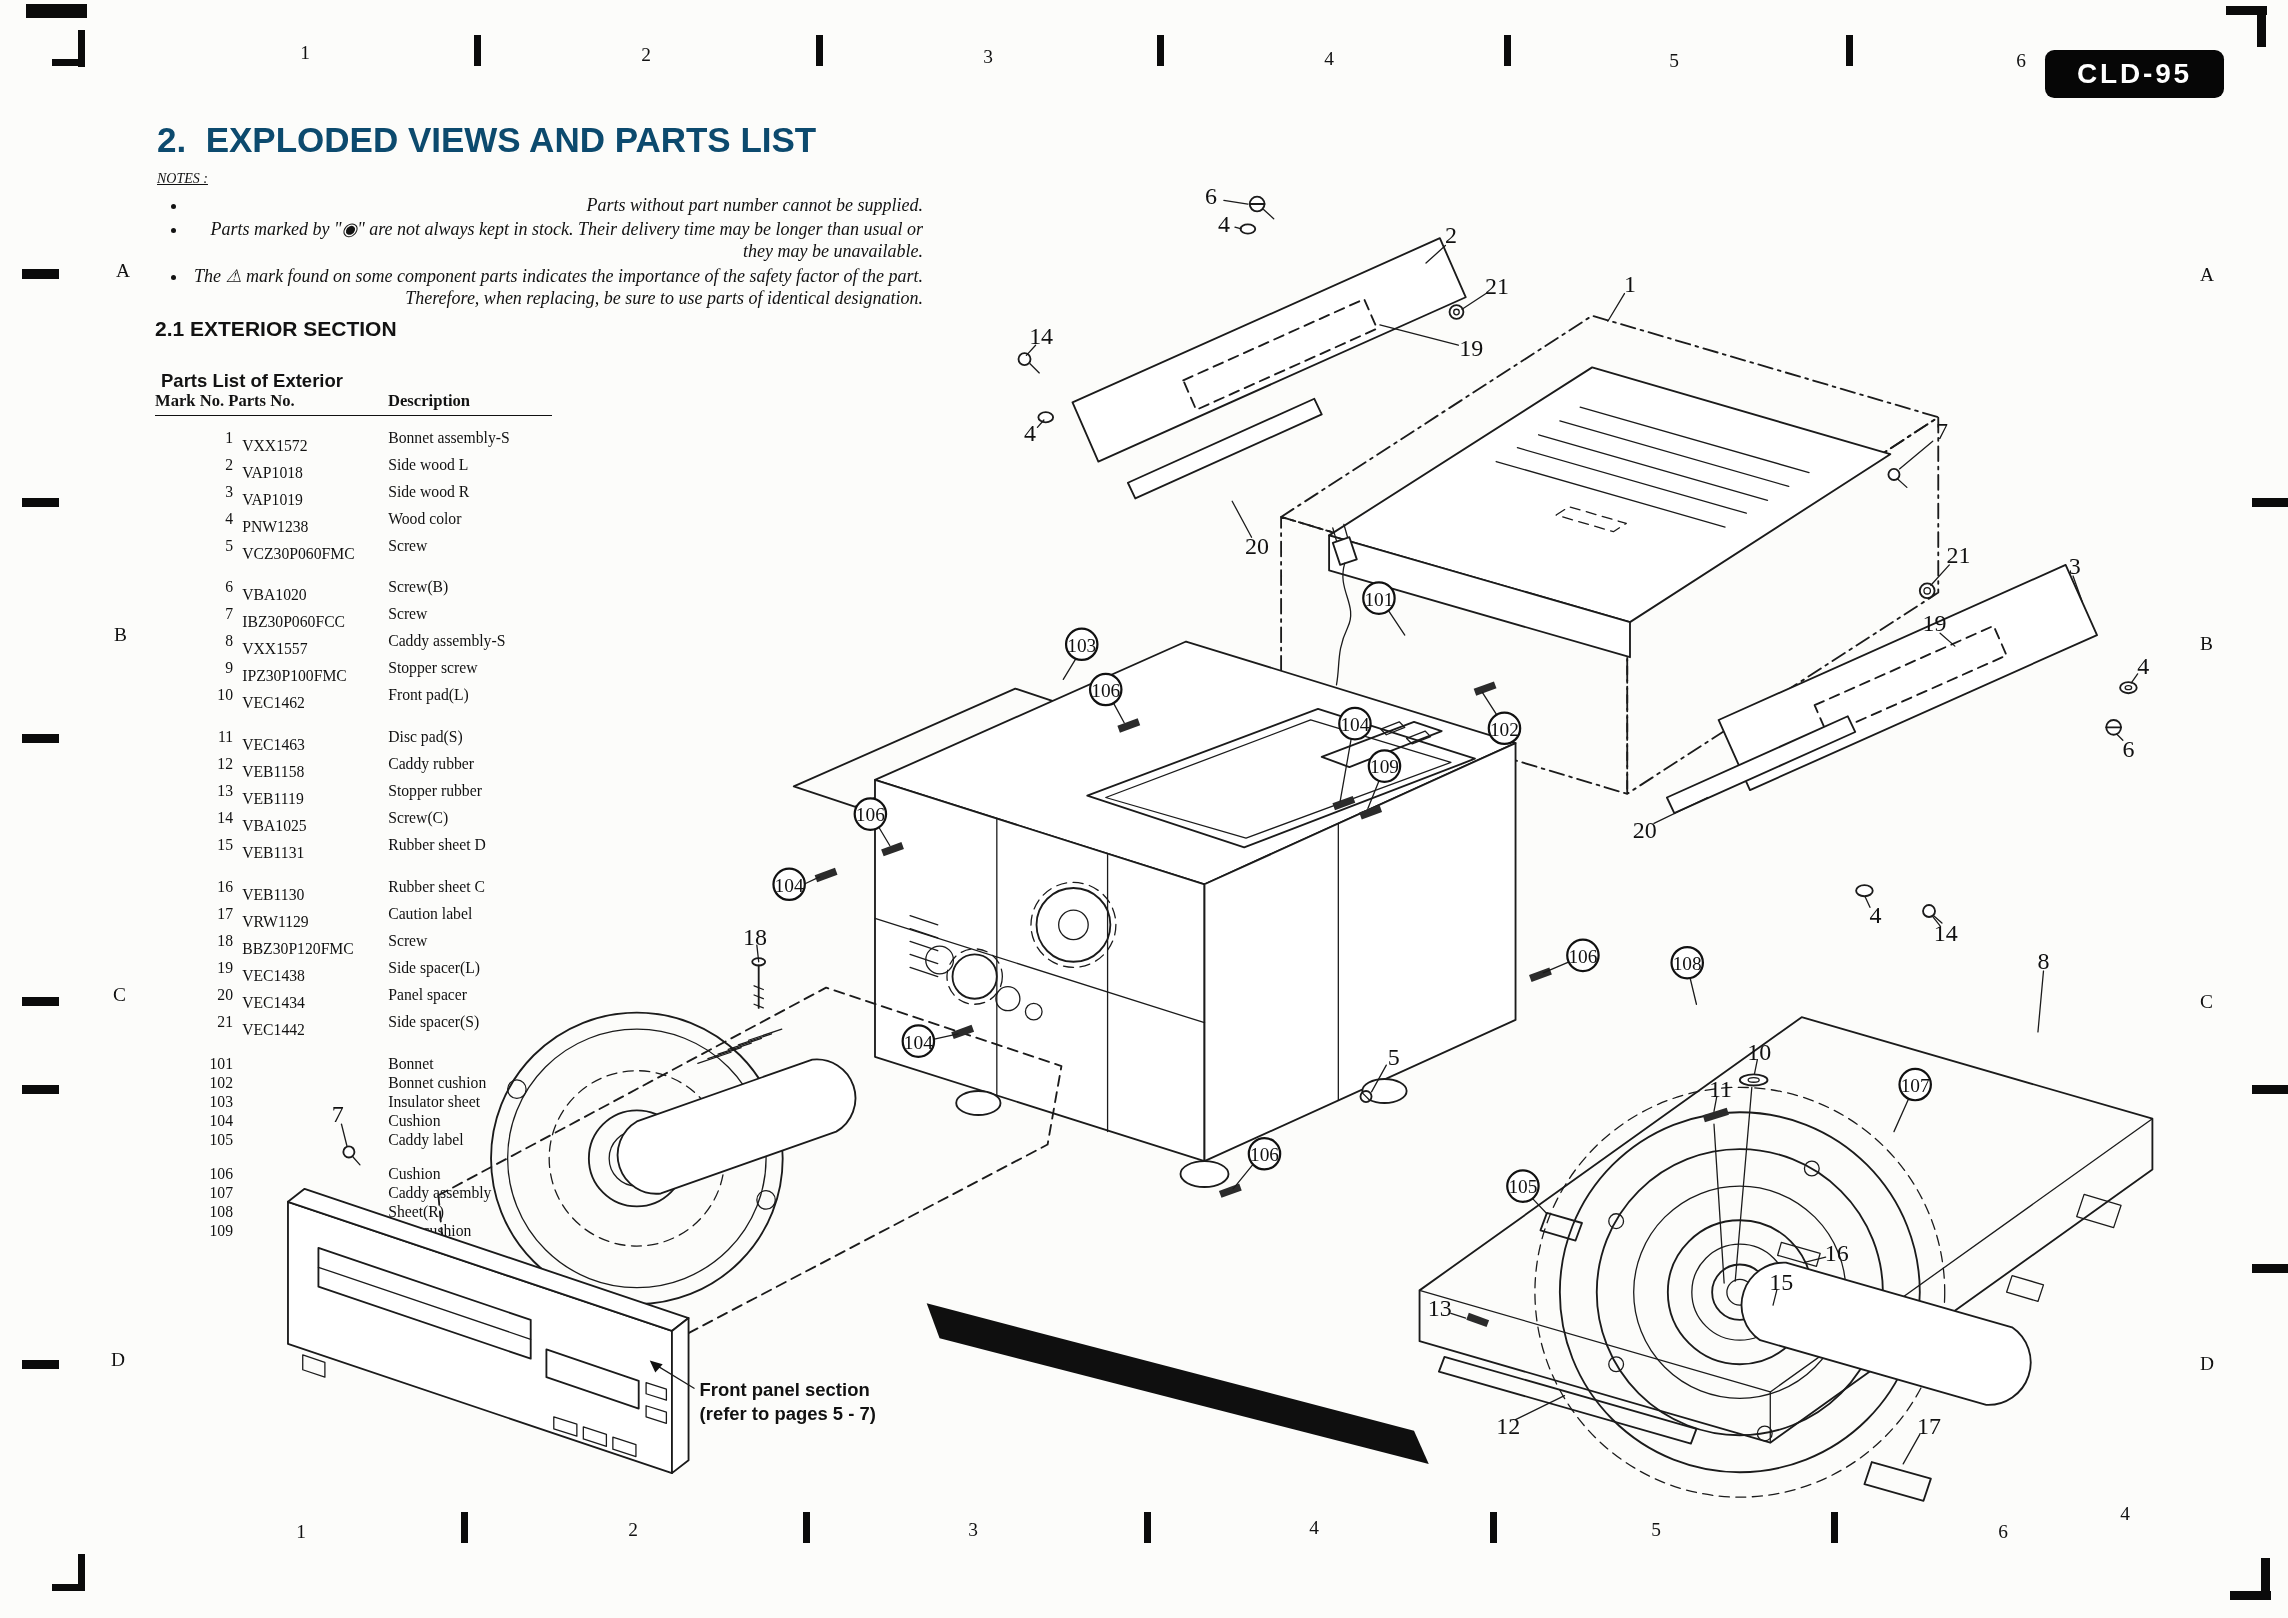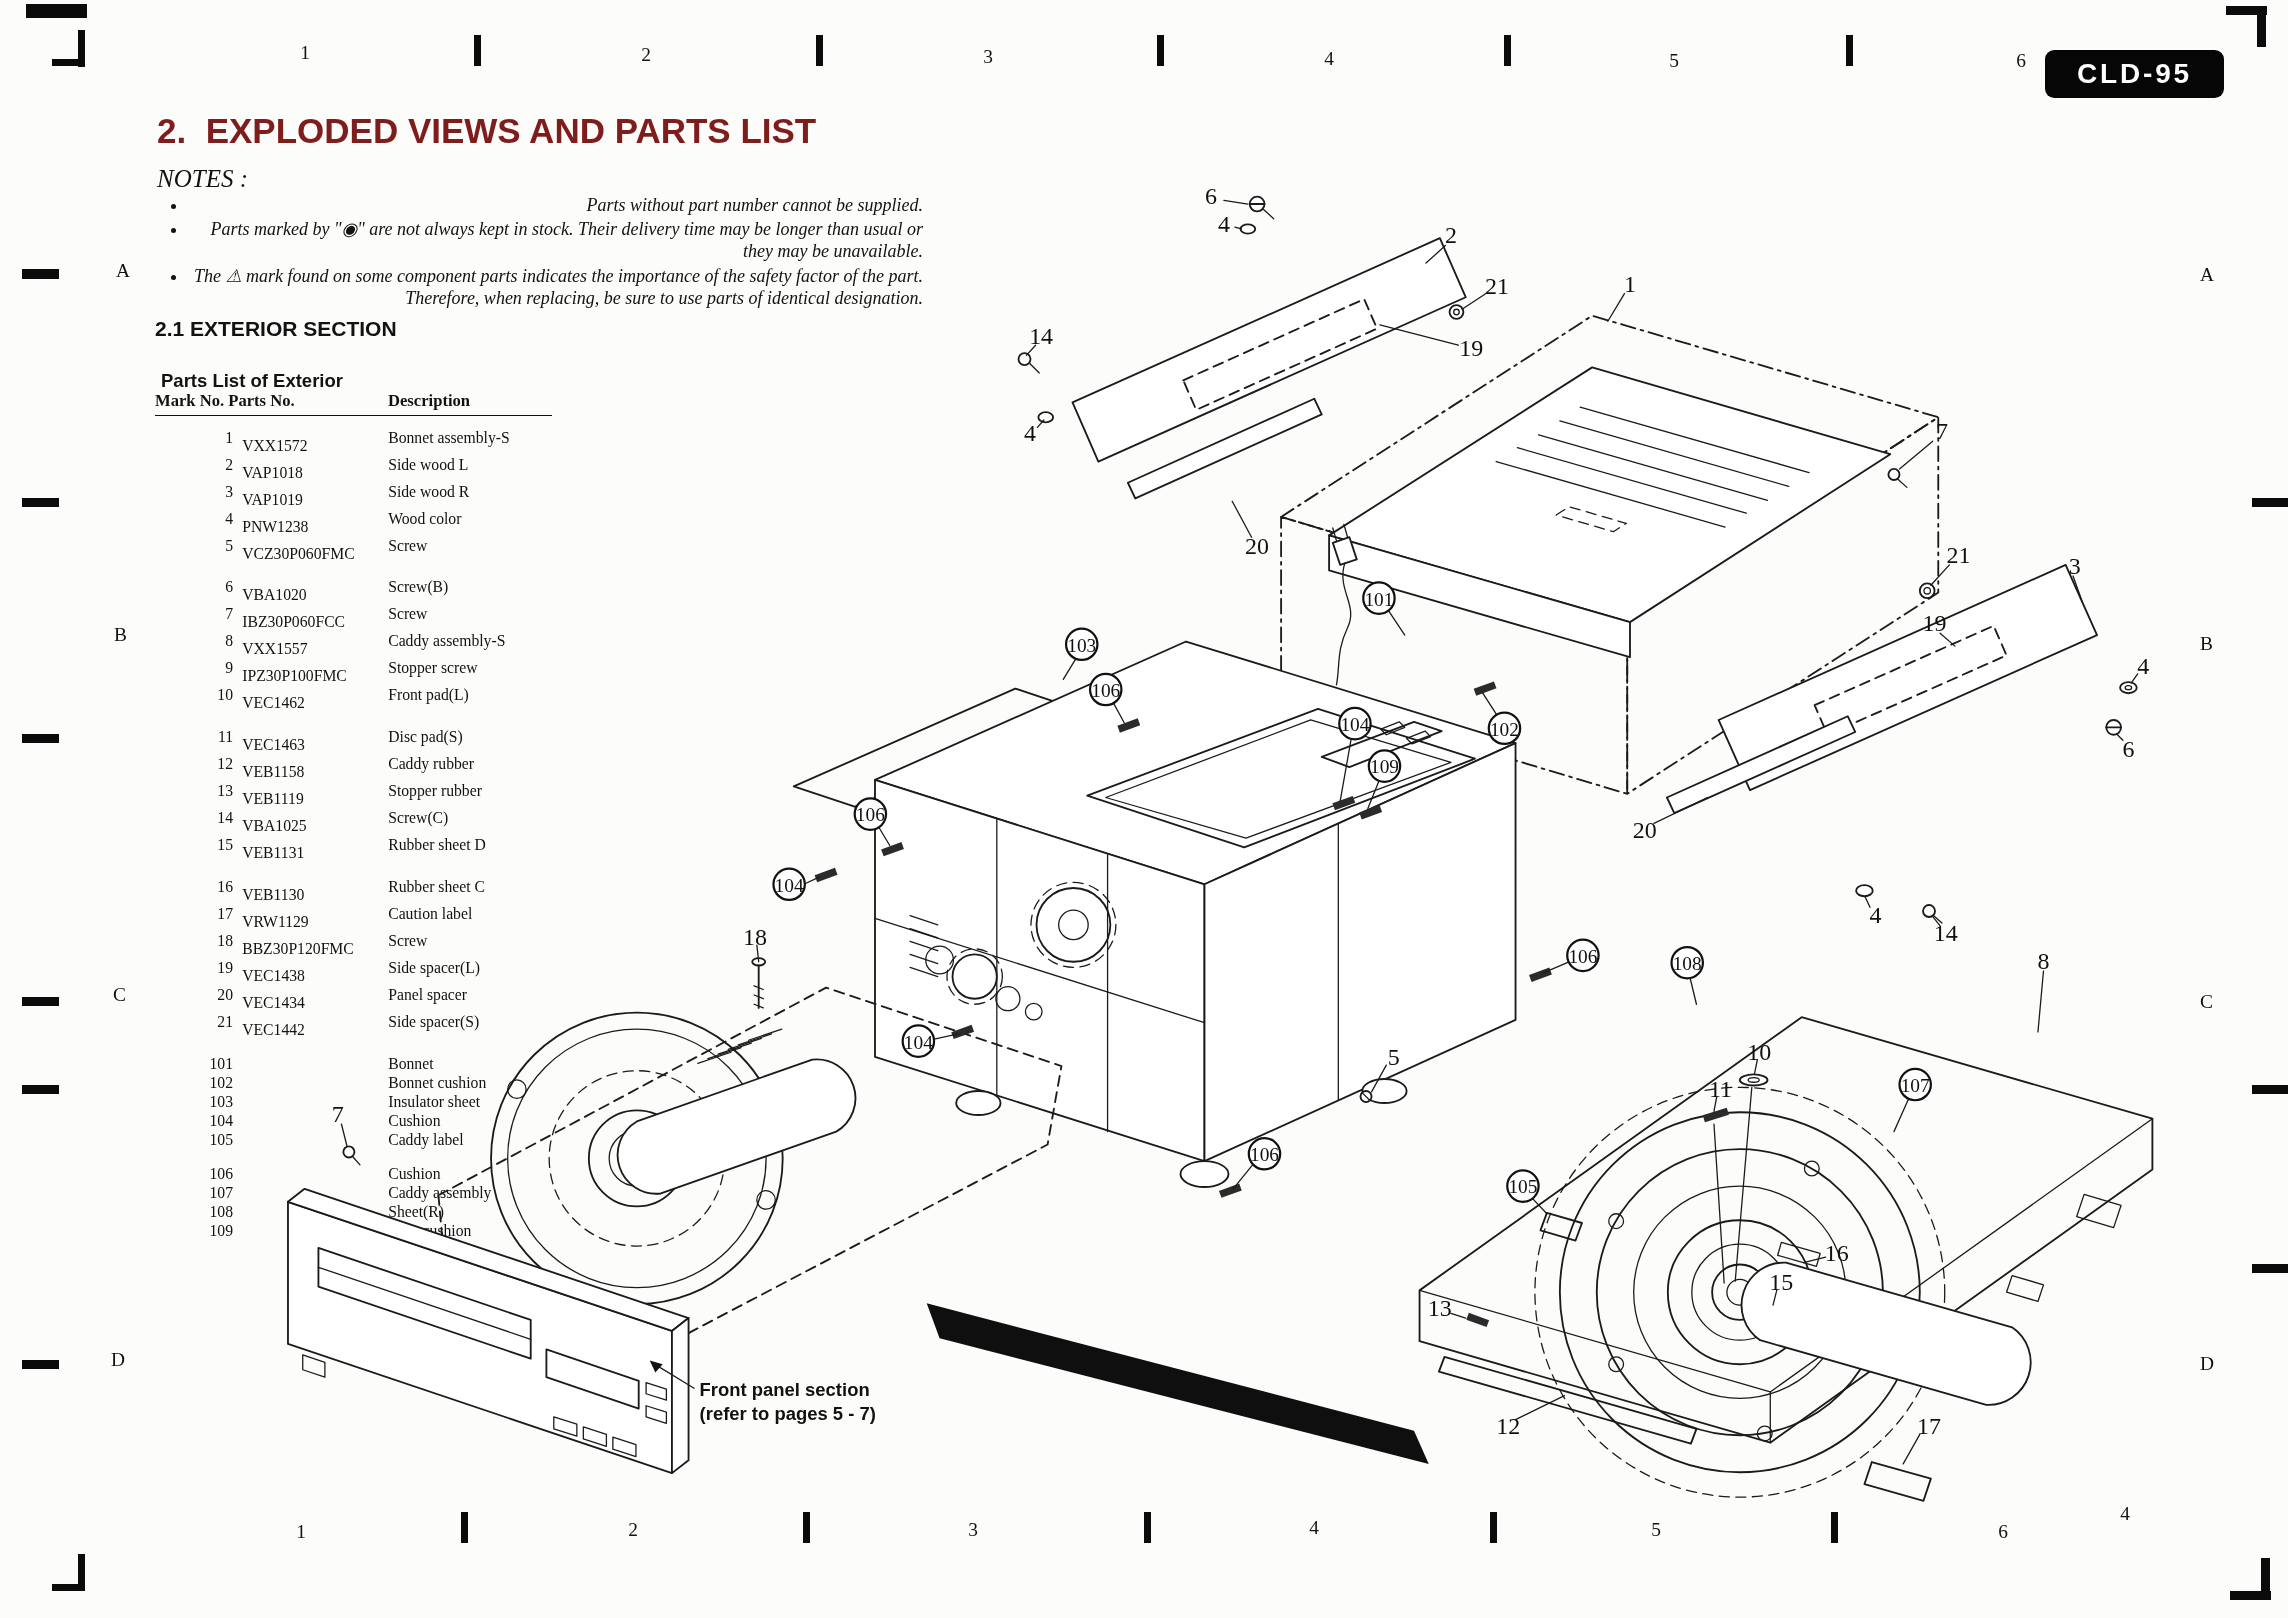--- a/index.html
+++ b/index.html
@@ -5,25 +5,25 @@
   html,body{margin:0;padding:0;background:#e9e9e7;}
   .sheet{position:relative;width:2289px;height:1619px;background:#fcfcfa;overflow:hidden;
          font-family:"Liberation Serif",serif;color:#121212;}
   .reg{position:absolute;background:#0b0b0b;}
   .mnum{position:absolute;font:19.4px "Liberation Serif",serif;transform:translateX(-50%);}
   .mletter{position:absolute;font:19.4px "Liberation Serif",serif;}
   .vtick{position:absolute;width:7.4px;height:31px;background:#0b0b0b;}
   .badge{position:absolute;left:2045px;top:50px;width:179px;height:48px;background:#060606;
          border-radius:9.2px;color:#fff;font:bold 28px "Liberation Sans",sans-serif;
          letter-spacing:2.8px;display:flex;align-items:center;justify-content:center;}
-  .title{position:absolute;left:157px;top:111px;margin:0;font:bold 35px "Liberation Sans",sans-serif;
-         color:#7f1d1d;white-space:pre;}
+  .title{position:absolute;left:157px;top:120px;margin:0;font:bold 35px "Liberation Sans",sans-serif;
+         color:#0c4a6e;white-space:pre;}
   .notes{position:absolute;left:157px;top:168px;width:766px;font-style:italic;
          font-size:18px;line-height:22px;}
-  .notes-label{font-size:25px;margin-bottom:1.8px;}
+  .notes-label{font-size:14px;margin-bottom:1.8px;text-decoration:underline;}
   .notes ul{margin:3.7px 0 0 0;padding-left:31px;text-align:right;}
   .notes li{margin-bottom:2.8px;}
   .sec-head{position:absolute;left:155px;top:317px;margin:0;font:bold 21px "Liberation Sans",sans-serif;}
   .list-head{position:absolute;left:149px;top:358px;margin:12px;font:bold 18.5px "Liberation Sans",sans-serif;}
   .ptable{position:absolute;left:155px;top:391px;width:397px;font-size:15.7px;line-height:19px;}
   .phead{display:flex;font-weight:bold;font-size:16.6px;padding-bottom:4.6px;border-bottom:1.8px solid #111;margin-bottom:12px;}
   .phead .h1{width:233px;}
   .phead .h2{flex:1;}
   .prow{display:flex;}
   .prow.gap{margin-top:14.8px;}

